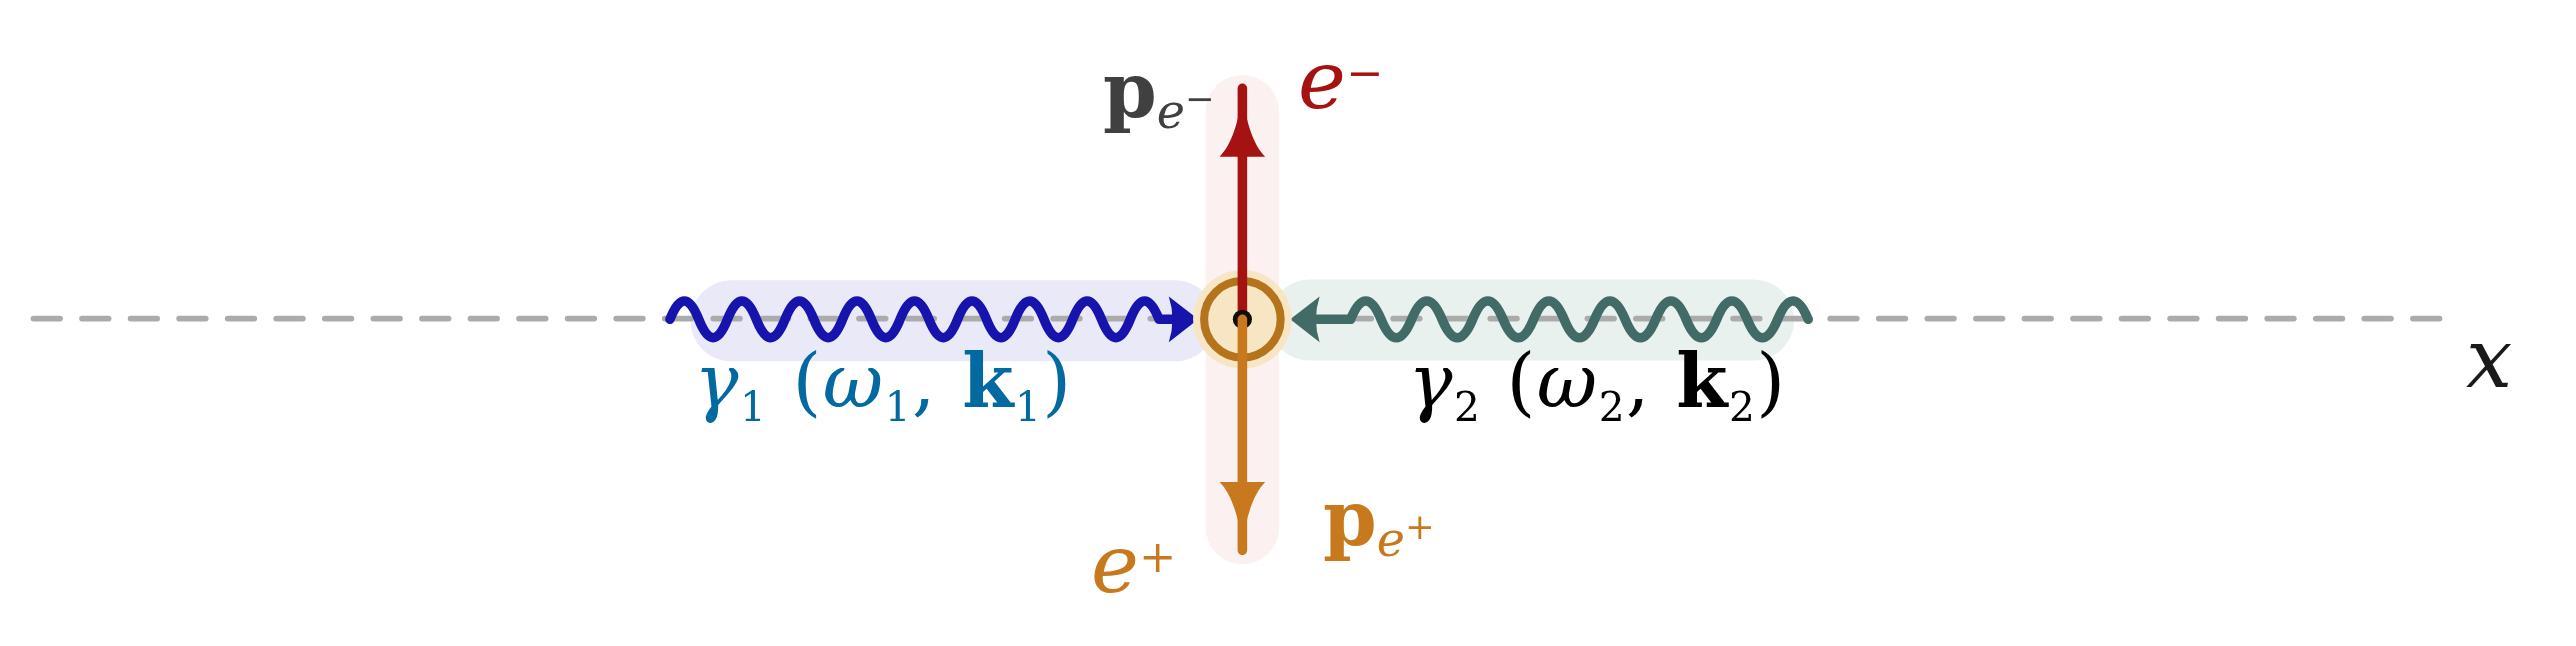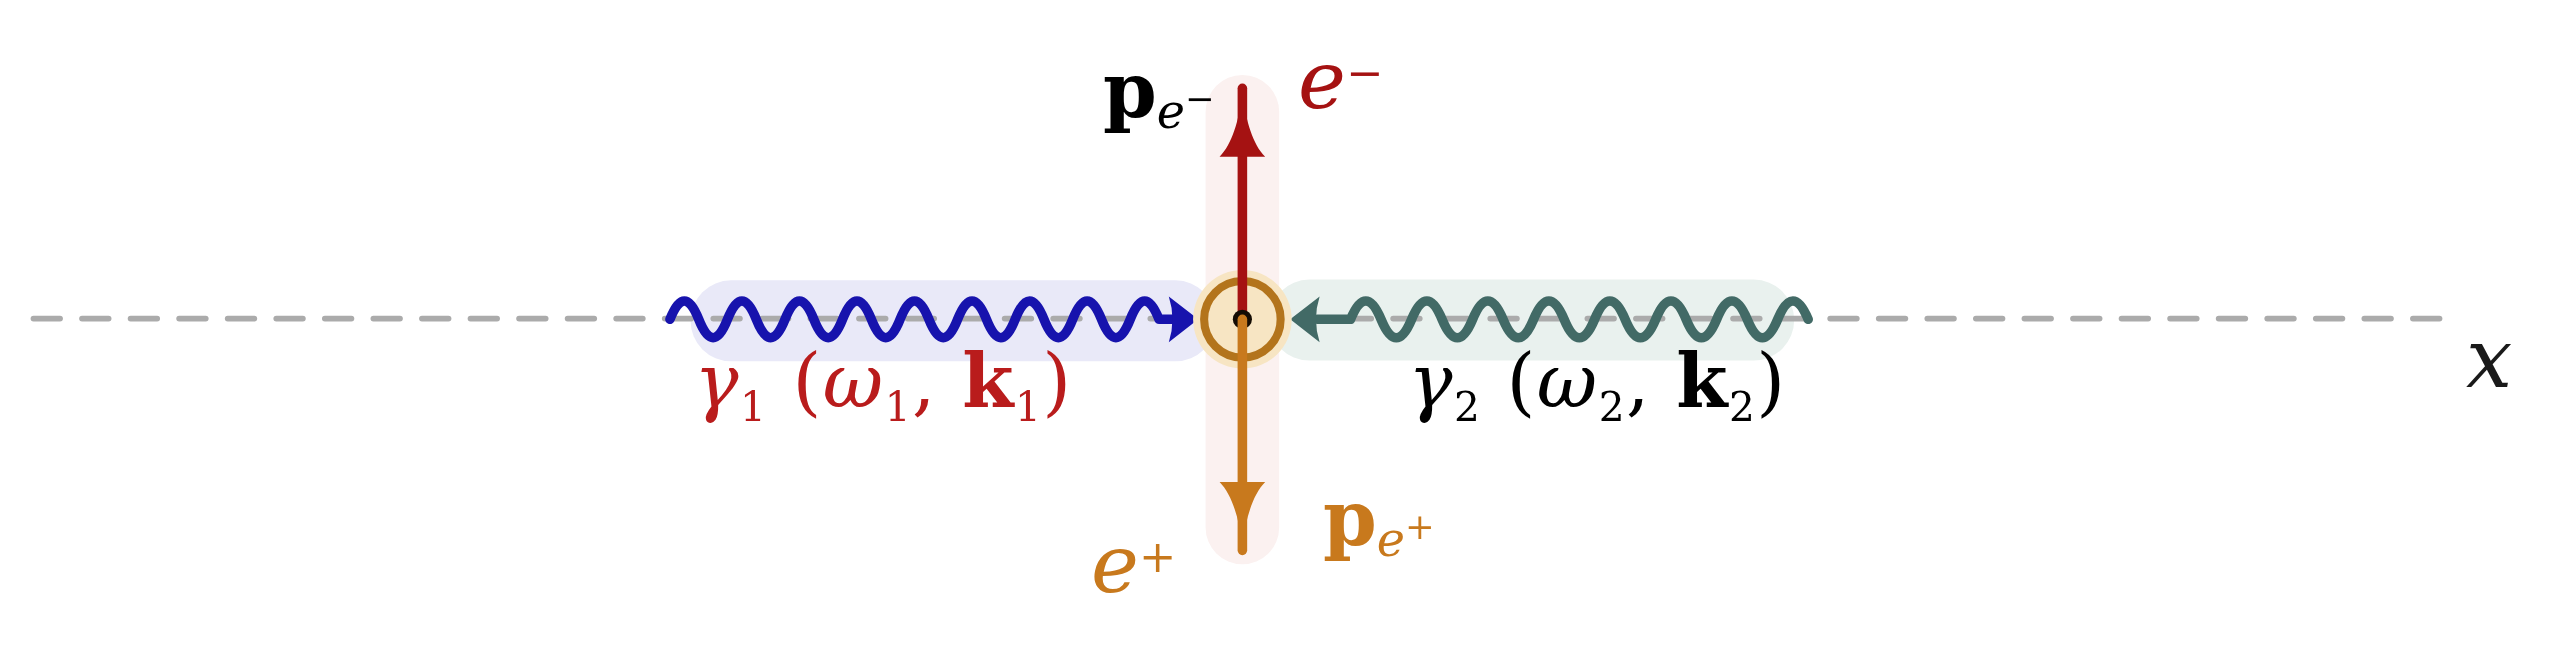--- a/index.html
+++ b/index.html
@@ -60,25 +60,25 @@
 
     <line x1="1688" y1="434" x2="1688" y2="120" stroke-width="13" stroke-linecap="round" stroke="#a51212"></line>
     <path d="M 1688 128 C 1693 164 1702 196 1719 213 L 1657 213 C 1674 196 1683 164 1688 128 Z" stroke="none" fill="#a51212"></path>
 
     <circle cx="1688" cy="434" r="13" fill="#140c04"></circle>
 
     <line x1="1688" y1="434" x2="1688" y2="748" stroke-width="13" stroke-linecap="round" stroke="#c8791d"></line>
     <path d="M 1657 655 L 1719 655 C 1702 672 1693 704 1688 740 C 1683 704 1674 672 1657 655 Z" stroke="none" fill="#c8791d"></path>
   </svg>
 
-  <div id="gamma1-label" class="lbl lbl-center" style="left: 692px; top: 344px; width: 383px; font-size: 74px; color: #b91c1c;"><span class="m-it">γ</span><span class="m-sub">1</span><span class="m-up"> (</span><span class="m-it">ω</span><span class="m-sub">1</span><span class="m-up">, </span><span class="m-bold">k</span><span class="m-sub">1</span><span class="m-up">)</span></div>
+  <div id="gamma1-label" class="lbl lbl-center" style="left: 692px; top: 344px; width: 383px; font-size: 74px; color: #0369a1;"><span class="m-it">γ</span><span class="m-sub">1</span><span class="m-up"> (</span><span class="m-it">ω</span><span class="m-sub">1</span><span class="m-up">, </span><span class="m-bold">k</span><span class="m-sub">1</span><span class="m-up">)</span></div>
 
   <div id="gamma2-label" class="lbl lbl-center" style="left: 1406px; top: 344px; width: 383px; font-size: 74px; color: #000000;"><span class="m-it">γ</span><span class="m-sub">2</span><span class="m-up"> (</span><span class="m-it">ω</span><span class="m-sub">2</span><span class="m-up">, </span><span class="m-bold">k</span><span class="m-sub">2</span><span class="m-up">)</span></div>
 
-  <div class="lbl" style="left: 1103px; top: 52px; font-size: 77px; color: #000000;"><span class="m-bold">p</span><span class="m-sube">e</span><span class="m-ssup">−</span></div>
+  <div class="lbl" style="left: 1103px; top: 52px; font-size: 77px; color: #404040;"><span class="m-bold">p</span><span class="m-sube">e</span><span class="m-ssup">−</span></div>
 
   <div class="lbl" style="left: 1298px; top: 40px; font-size: 81px; color: rgb(165, 18, 18);"><span class="m-it">e</span><span class="m-sup">−</span></div>
 
   <div class="lbl" style="left: 1091px; top: 524px; font-size: 81px; color: rgb(200, 121, 29);"><span class="m-it">e</span><span class="m-sup">+</span></div>
 
   <div class="lbl" style="left: 1323px; top: 480px; font-size: 77px; color: rgb(200, 121, 29);"><span class="m-bold">p</span><span class="m-sube">e</span><span class="m-ssup">+</span></div>
 
   <div class="lbl m-it" style="left: 2466px; top: 318px; font-size: 82px; color: rgb(26, 26, 26);">x</div>
 
 </div>

